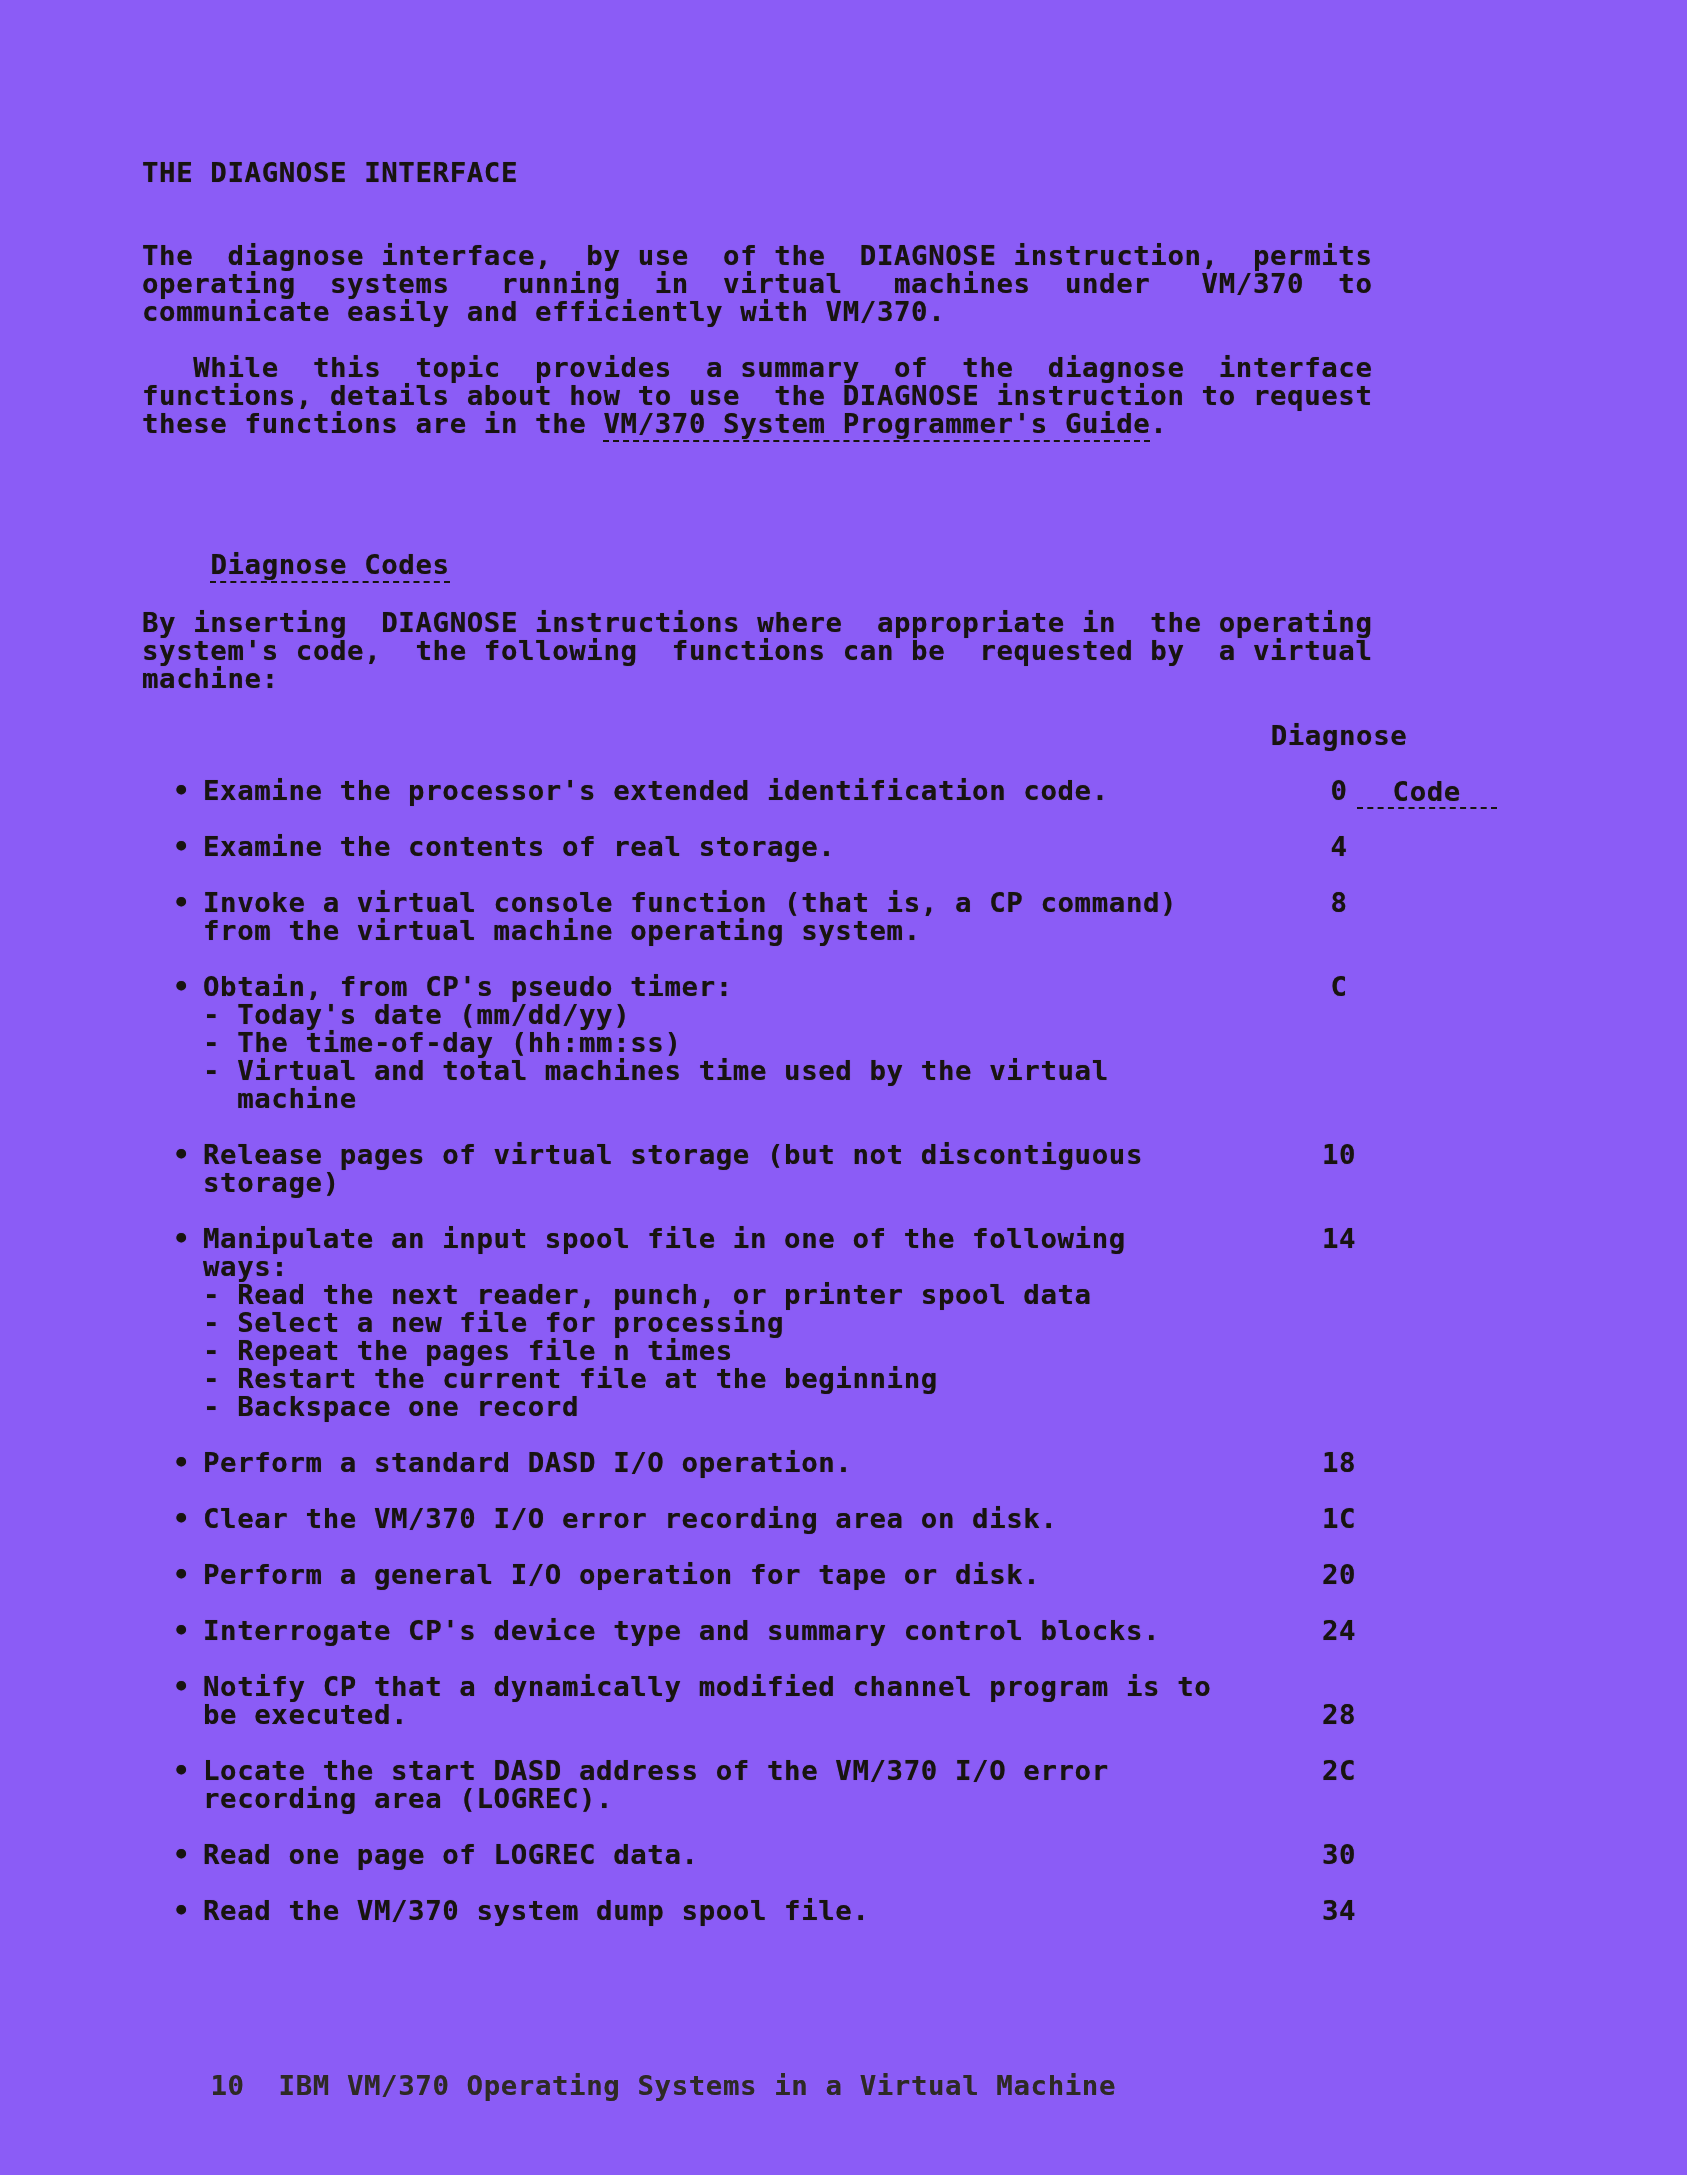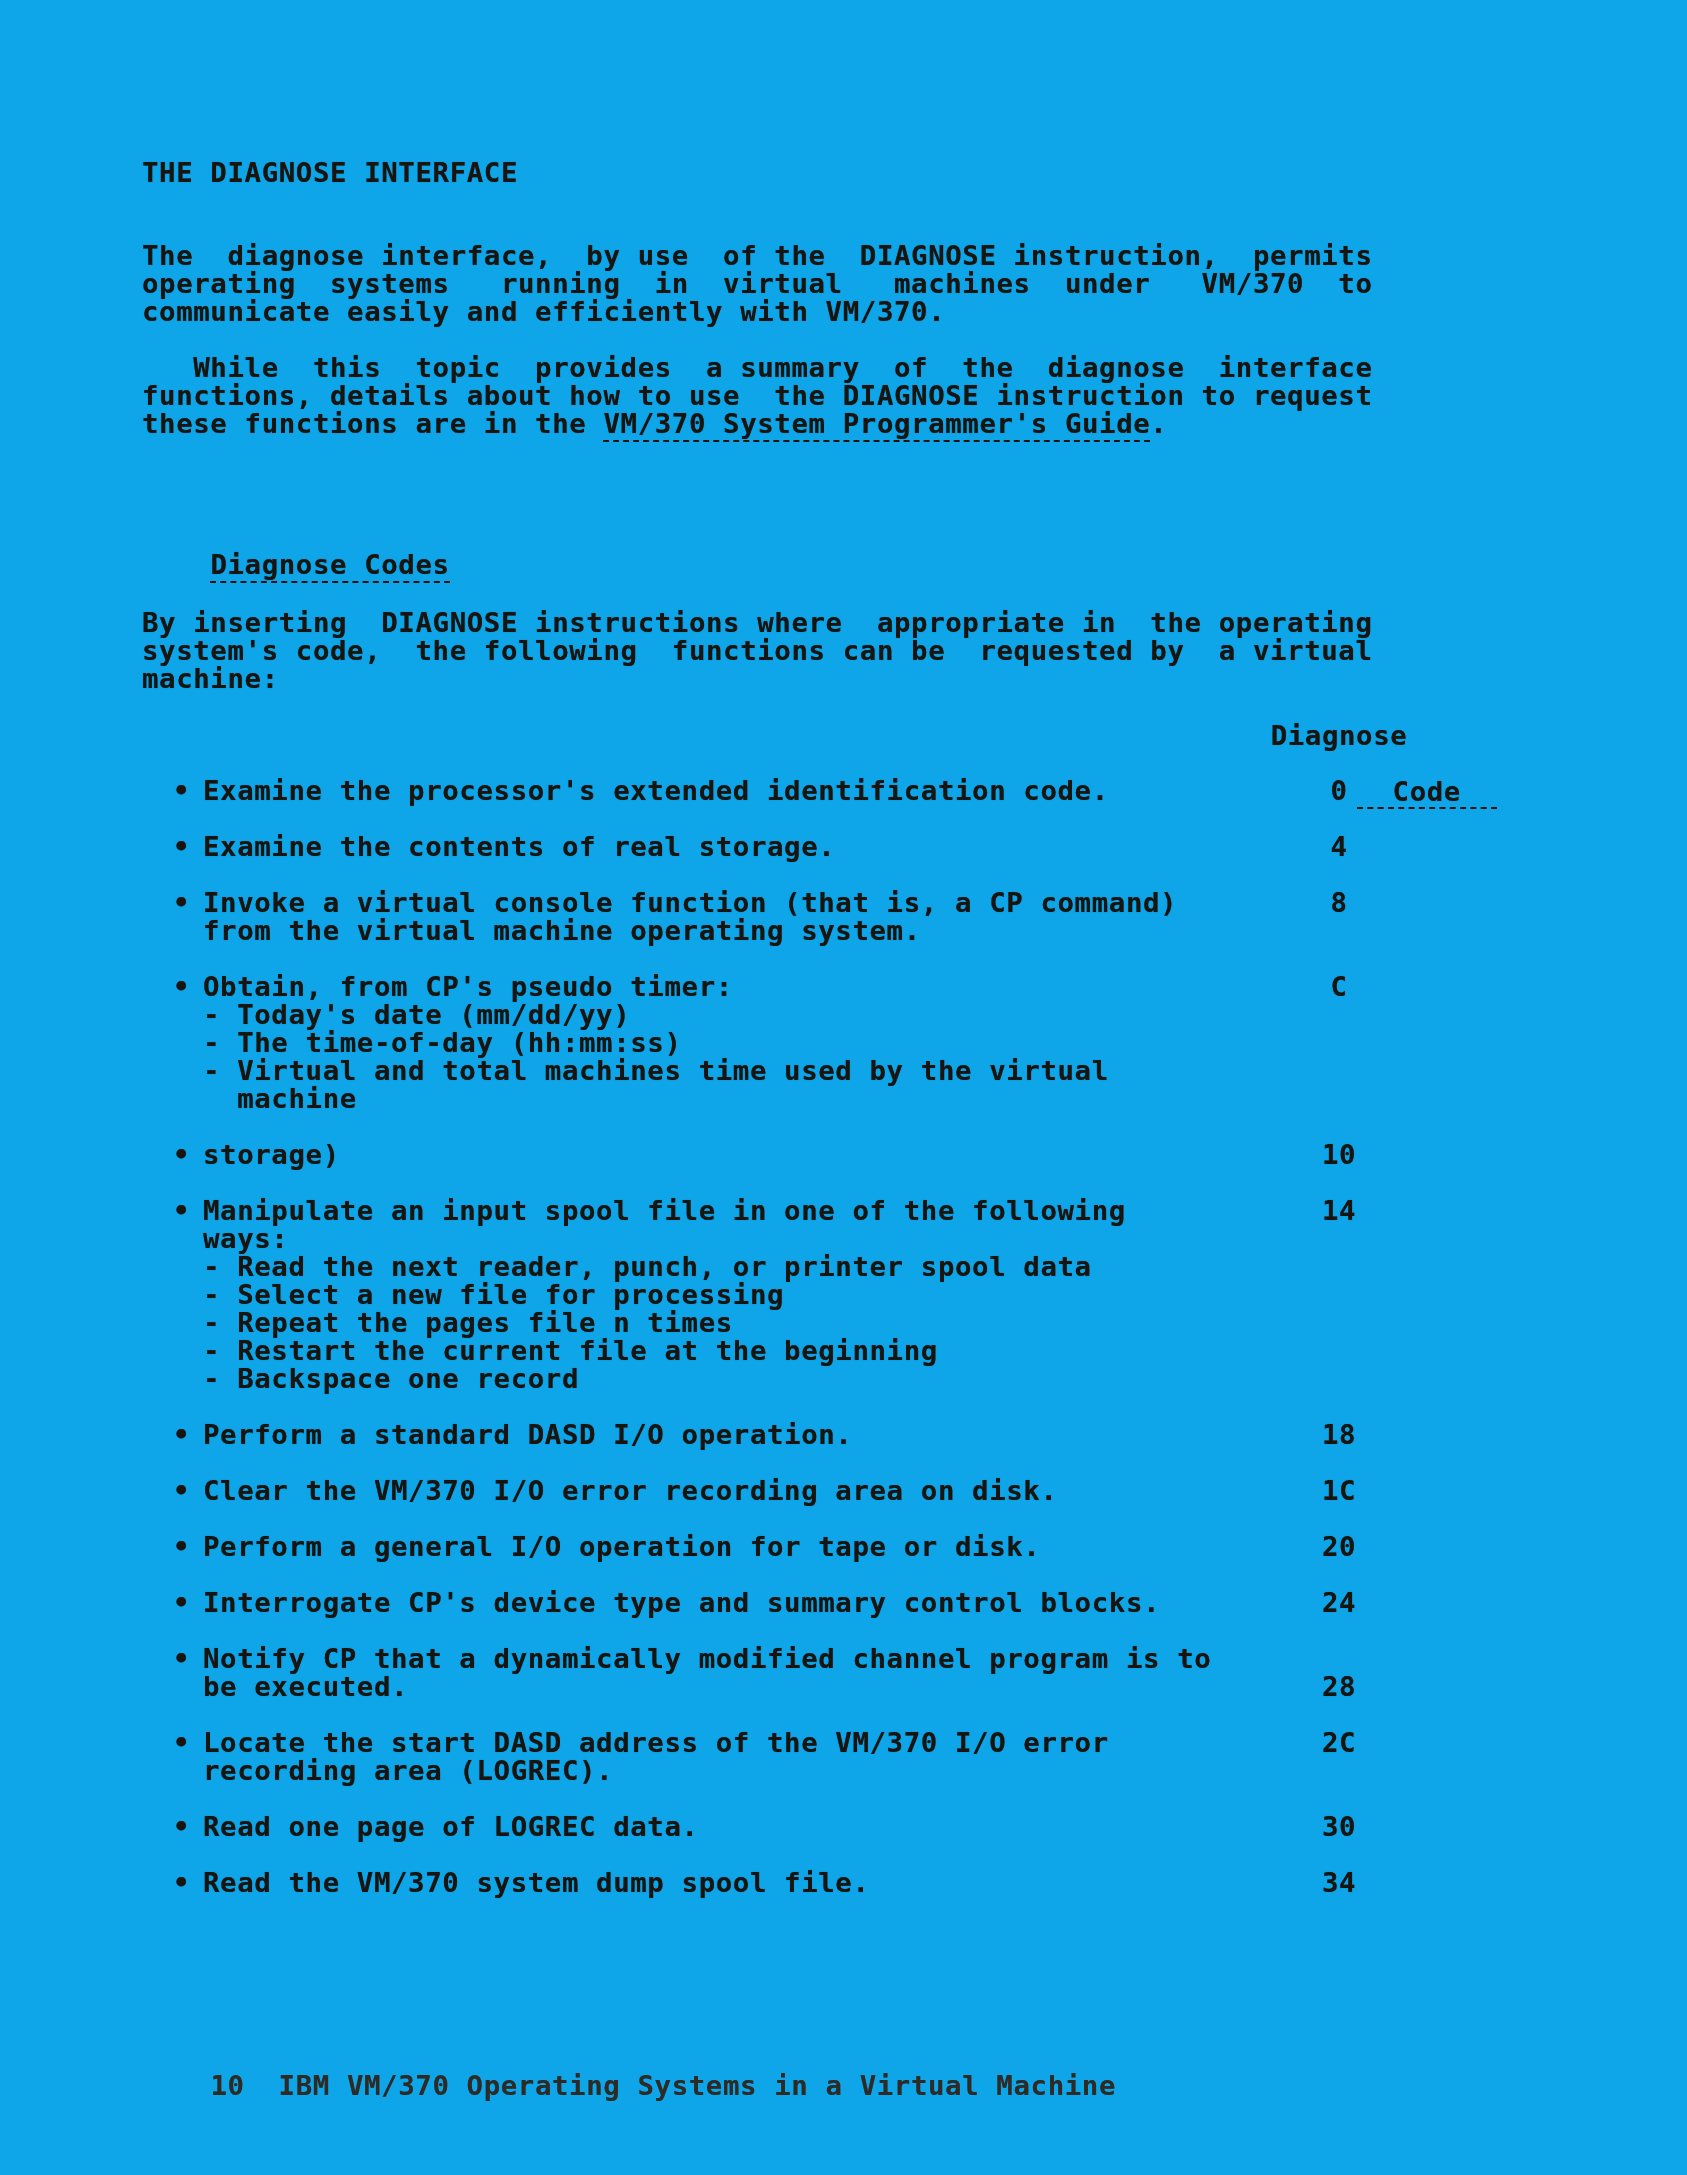--- a/index.html
+++ b/index.html
@@ -1,19 +1,19 @@
 <!DOCTYPE html>
 <html style="font-size:15px"><head>
 <meta charset="utf-8">
 <style>
   html,body{margin:0;padding:0;width:1687px;height:2176px;}
   body{background:#efede8;}
   .page{
     position:absolute;inset:0;
-    background:#0ea5e9;
+    background:#8b5cf6;
     color:#181410;
     font-family:"DejaVu Sans Mono","Liberation Mono",monospace;
     font-weight:700;
     font-size:27.4px;
     line-height:28px;
     letter-spacing:0.6px;
     text-shadow:0 0 0.7px rgba(24,18,10,0.55);
   }
   .abs{position:absolute;}
   .line{white-space:pre;}
@@ -89,20 +89,21 @@
         <span class="bullet">•</span>
         <div class="line">Obtain, from CP's pseudo timer:</div>
         <div class="line">- Today's date (mm/dd/yy)</div>
         <div class="line">- The time-of-day (hh:mm:ss)</div>
         <div class="line">- Virtual and total machines time used by the virtual</div>
         <div class="line">  machine</div>
         <span class="code" style="top: 0px;">C</span>
       </div>
       <div class="item">
         <span class="bullet">•</span>
+        <div class="line">Release pages of virtual storage (but not discontiguous</div>
         <div class="line">storage)</div>
         <span class="code" style="top: 0px;">10</span>
       </div>
       <div class="item">
         <span class="bullet">•</span>
         <div class="line">Manipulate an input spool file in one of the following</div>
         <div class="line">ways:</div>
         <div class="line">- Read the next reader, punch, or printer spool data</div>
         <div class="line">- Select a new file for processing</div>
         <div class="line">- Repeat the pages file n times</div>

